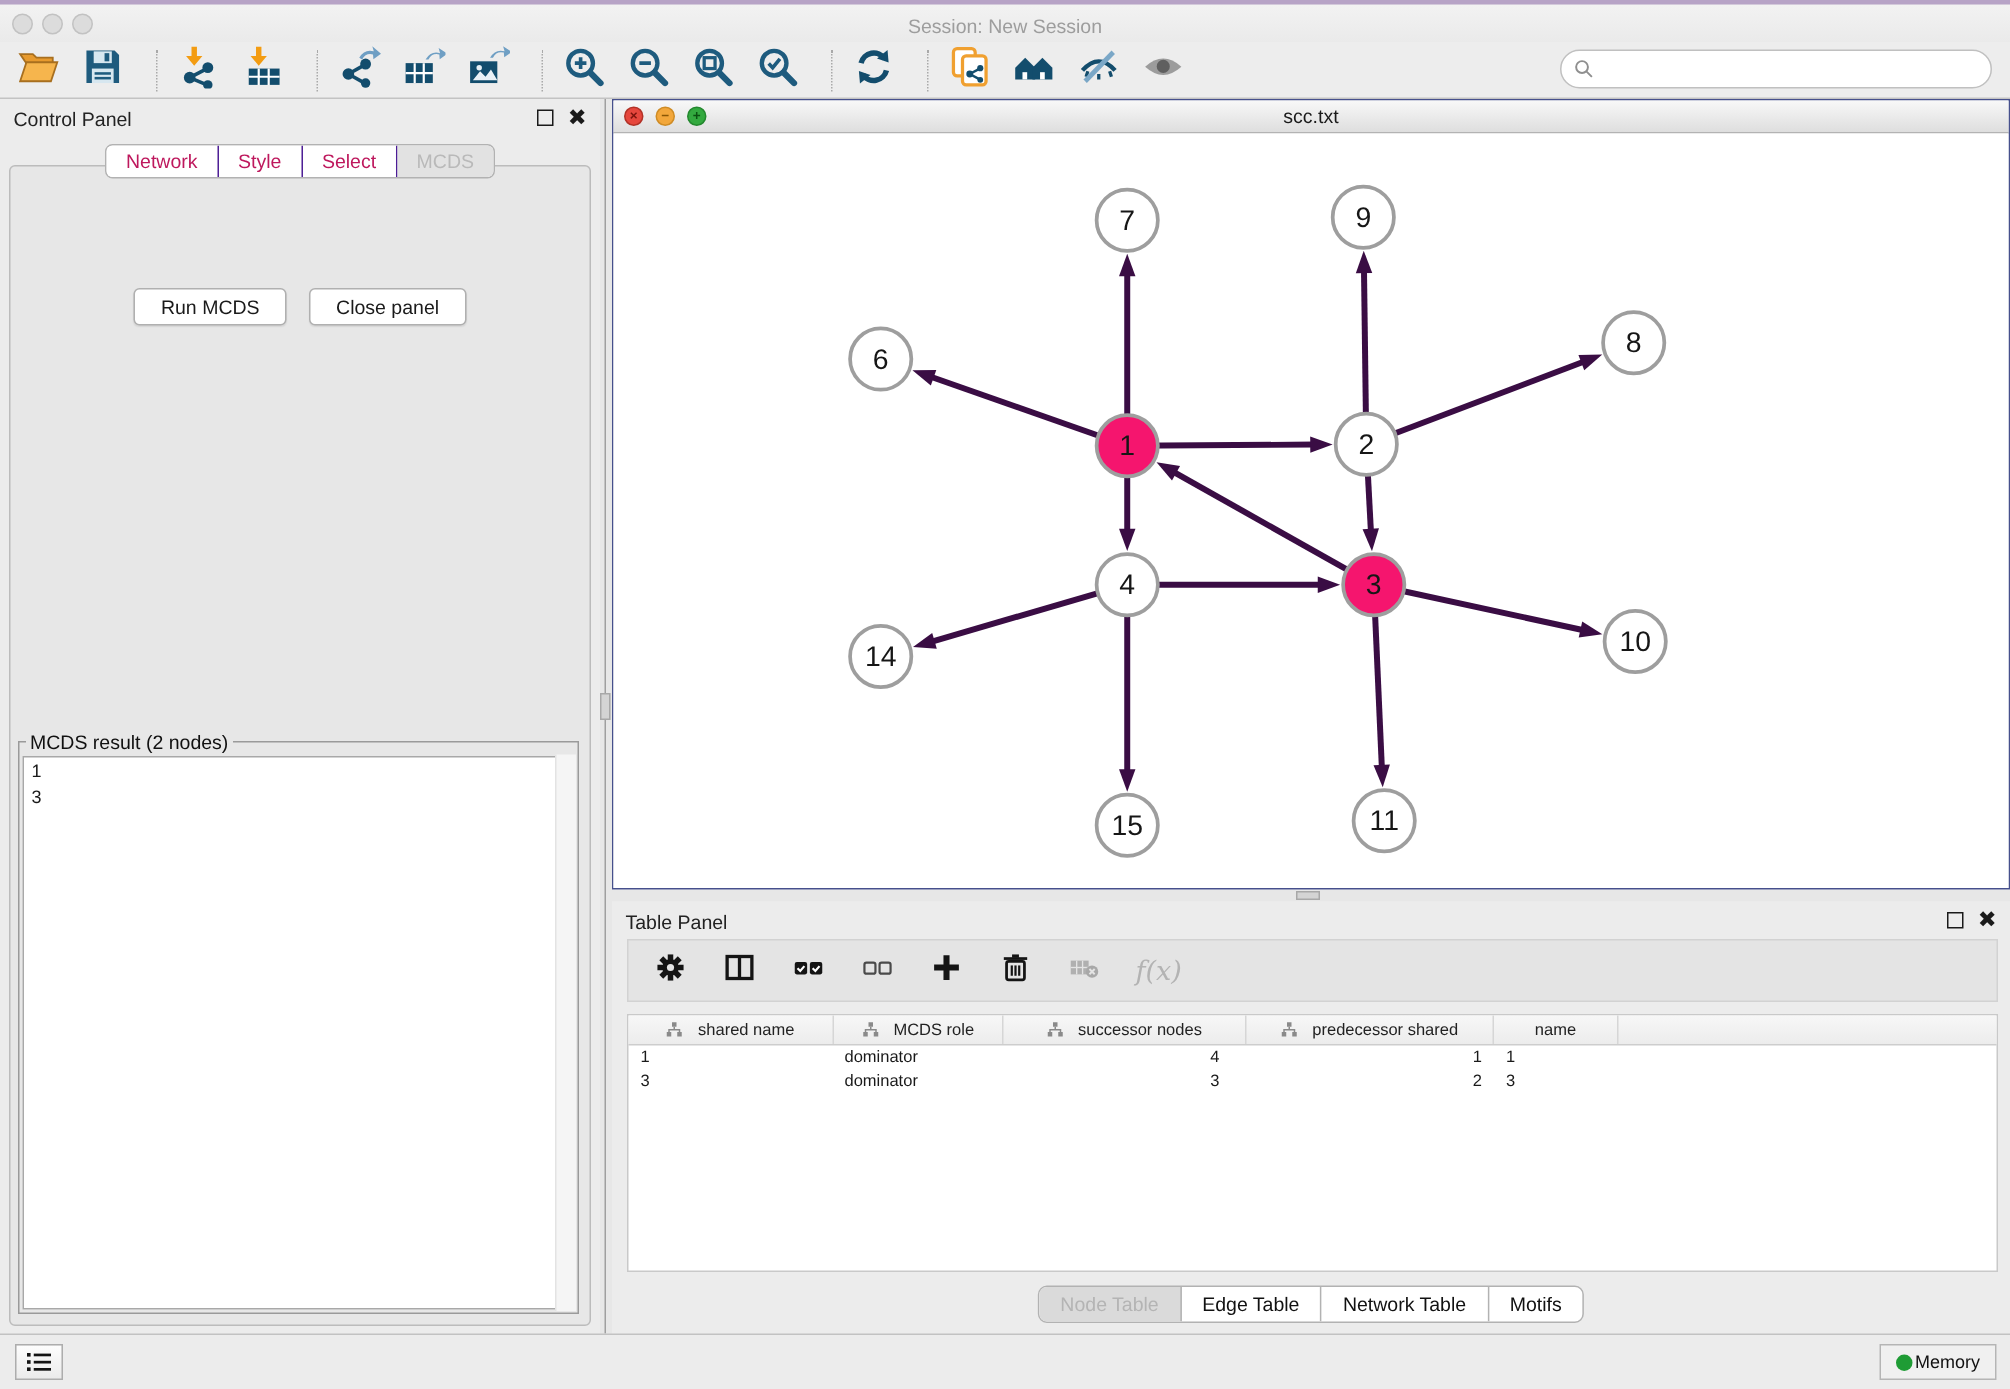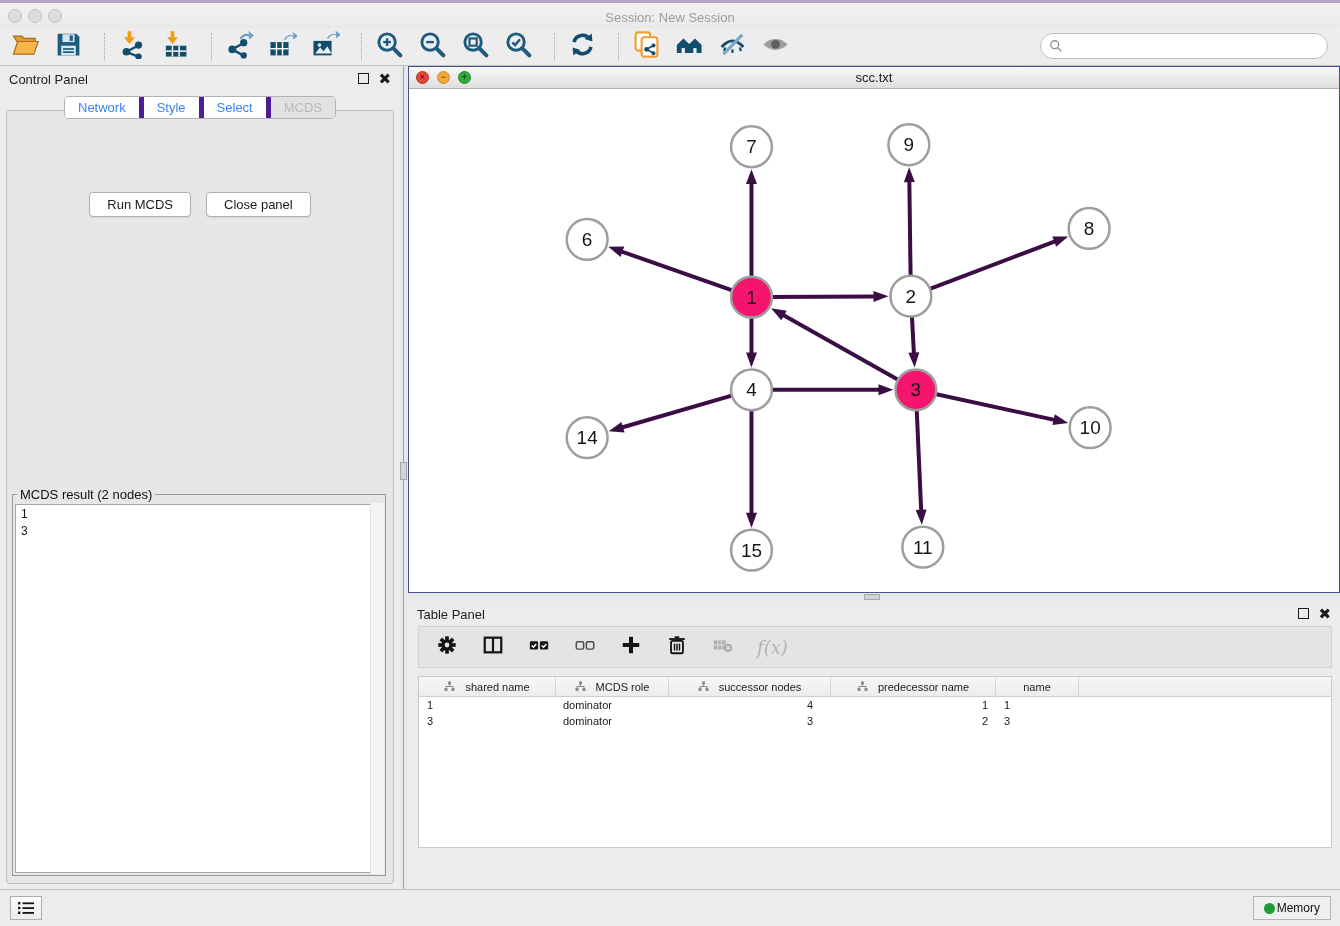--- a/index.html
+++ b/index.html
@@ -26,21 +26,21 @@
   .searchbox svg{width:14px;height:14px;flex:0 0 auto;}
   .searchbox input{border:none;outline:none;flex:1;font-size:13px;background:transparent;margin-left:5px;font-family:inherit;}
   
   .cpanel{position:absolute;left:0;top:66px;width:400px;bottom:36px;background:#ececec;}
   .panel-title{position:absolute;left:9px;top:6px;font-size:13px;color:#222;}
   .wbtns{position:absolute;right:9px;top:7px;display:flex;gap:9px;align-items:center;}
   .float-btn{width:9px;height:9px;border:1.5px solid #1a1a1a;background:transparent;}
   .close-btn{font-size:15px;font-weight:bold;color:#1a1a1a;line-height:11px;}
   .tabs-seg{position:absolute;top:30px;left:50%;transform:translateX(-50%);display:flex;
     border:1px solid #b2b2b2;border-radius:5px;overflow:hidden;background:#fff;font-size:13px;z-index:2;}
-  .seg{padding:3px 13px;border-right:5px solid #4c1d95;background:#fff;color:#3b82f6;white-space:nowrap;}
+  .seg{padding:3px 13px;border-right:1px solid #4c1d95;background:#fff;color:#be185d;white-space:nowrap;}
   .seg:last-child{border-right:none;}
   .seg.sel{background:#e2e2e2;color:#b9b9b9;}
   .cp-content{position:absolute;left:6px;right:6px;top:44px;bottom:6px;background:#e7e7e7;
     border:1px solid #bcbcbc;border-radius:4px;}
   .opt-label{position:absolute;top:24px;left:0;right:0;text-align:center;font-size:13px;}
   .selectbox{position:absolute;left:39px;top:48px;width:310px;height:23px;background:#fff;
     border:1px solid #b0b0b0;border-radius:4px;box-sizing:border-box;display:flex;align-items:center;
     font-size:13px;padding-left:10px;box-shadow:0 1px 1px rgba(0,0,0,.08);}
   .selectbox .stepper{position:absolute;right:6px;top:3px;}
   .btn-row{position:absolute;top:81px;left:0;right:0;display:flex;justify-content:center;gap:15px;}
@@ -487,21 +487,21 @@
       </div>
       <div class="hcell hc3">
         <svg width="11" height="11" viewBox="0 0 11 11">
             <g fill="#8a8a8a">
               <rect x="4" y="0.5" width="3" height="3"></rect>
               <rect x="0.5" y="7" width="3" height="3"></rect>
               <rect x="7.5" y="7" width="3" height="3"></rect>
               <path d="M5.5 3.5v2M2 7V5.5h7V7" fill="none" stroke="#8a8a8a" stroke-width="1"></path>
             </g>
           </svg>
-        <span>predecessor name</span>
+        <span>predecessor shared</span>
       </div>
       <div class="hcell hc4">
         <span>name</span>
       </div>
       <div class="hcell hfill"></div>
     </div>
     <div>
         <div class="trow">
           <div class="tcell c0">1</div>
           <div class="tcell c1">dominator</div>
@@ -511,20 +511,26 @@
         </div>
         <div class="trow">
           <div class="tcell c0">3</div>
           <div class="tcell c1">dominator</div>
           <div class="tcell c2">3</div>
           <div class="tcell c3">2</div>
           <div class="tcell c4">3</div>
         </div>
       </div>
   </div>
+  <div class="bottom-tabs">
+    <div class="btab sel">Node Table</div>
+    <div class="btab">Edge Table</div>
+    <div class="btab">Network Table</div>
+    <div class="btab">Motifs</div>
+  </div>
 </div>
 
 <div class="statusbar">
   <div class="sbtn">
     <svg width="18" height="16" viewBox="0 0 18 16">
       <g fill="#141414">
           <rect x="1" y="2" width="2.4" height="2.4"></rect>
           <rect x="1" y="6.8" width="2.4" height="2.4"></rect>
           <rect x="1" y="11.6" width="2.4" height="2.4"></rect>
       <rect x="5.5" y="2.4" width="11.5" height="1.8"></rect>

